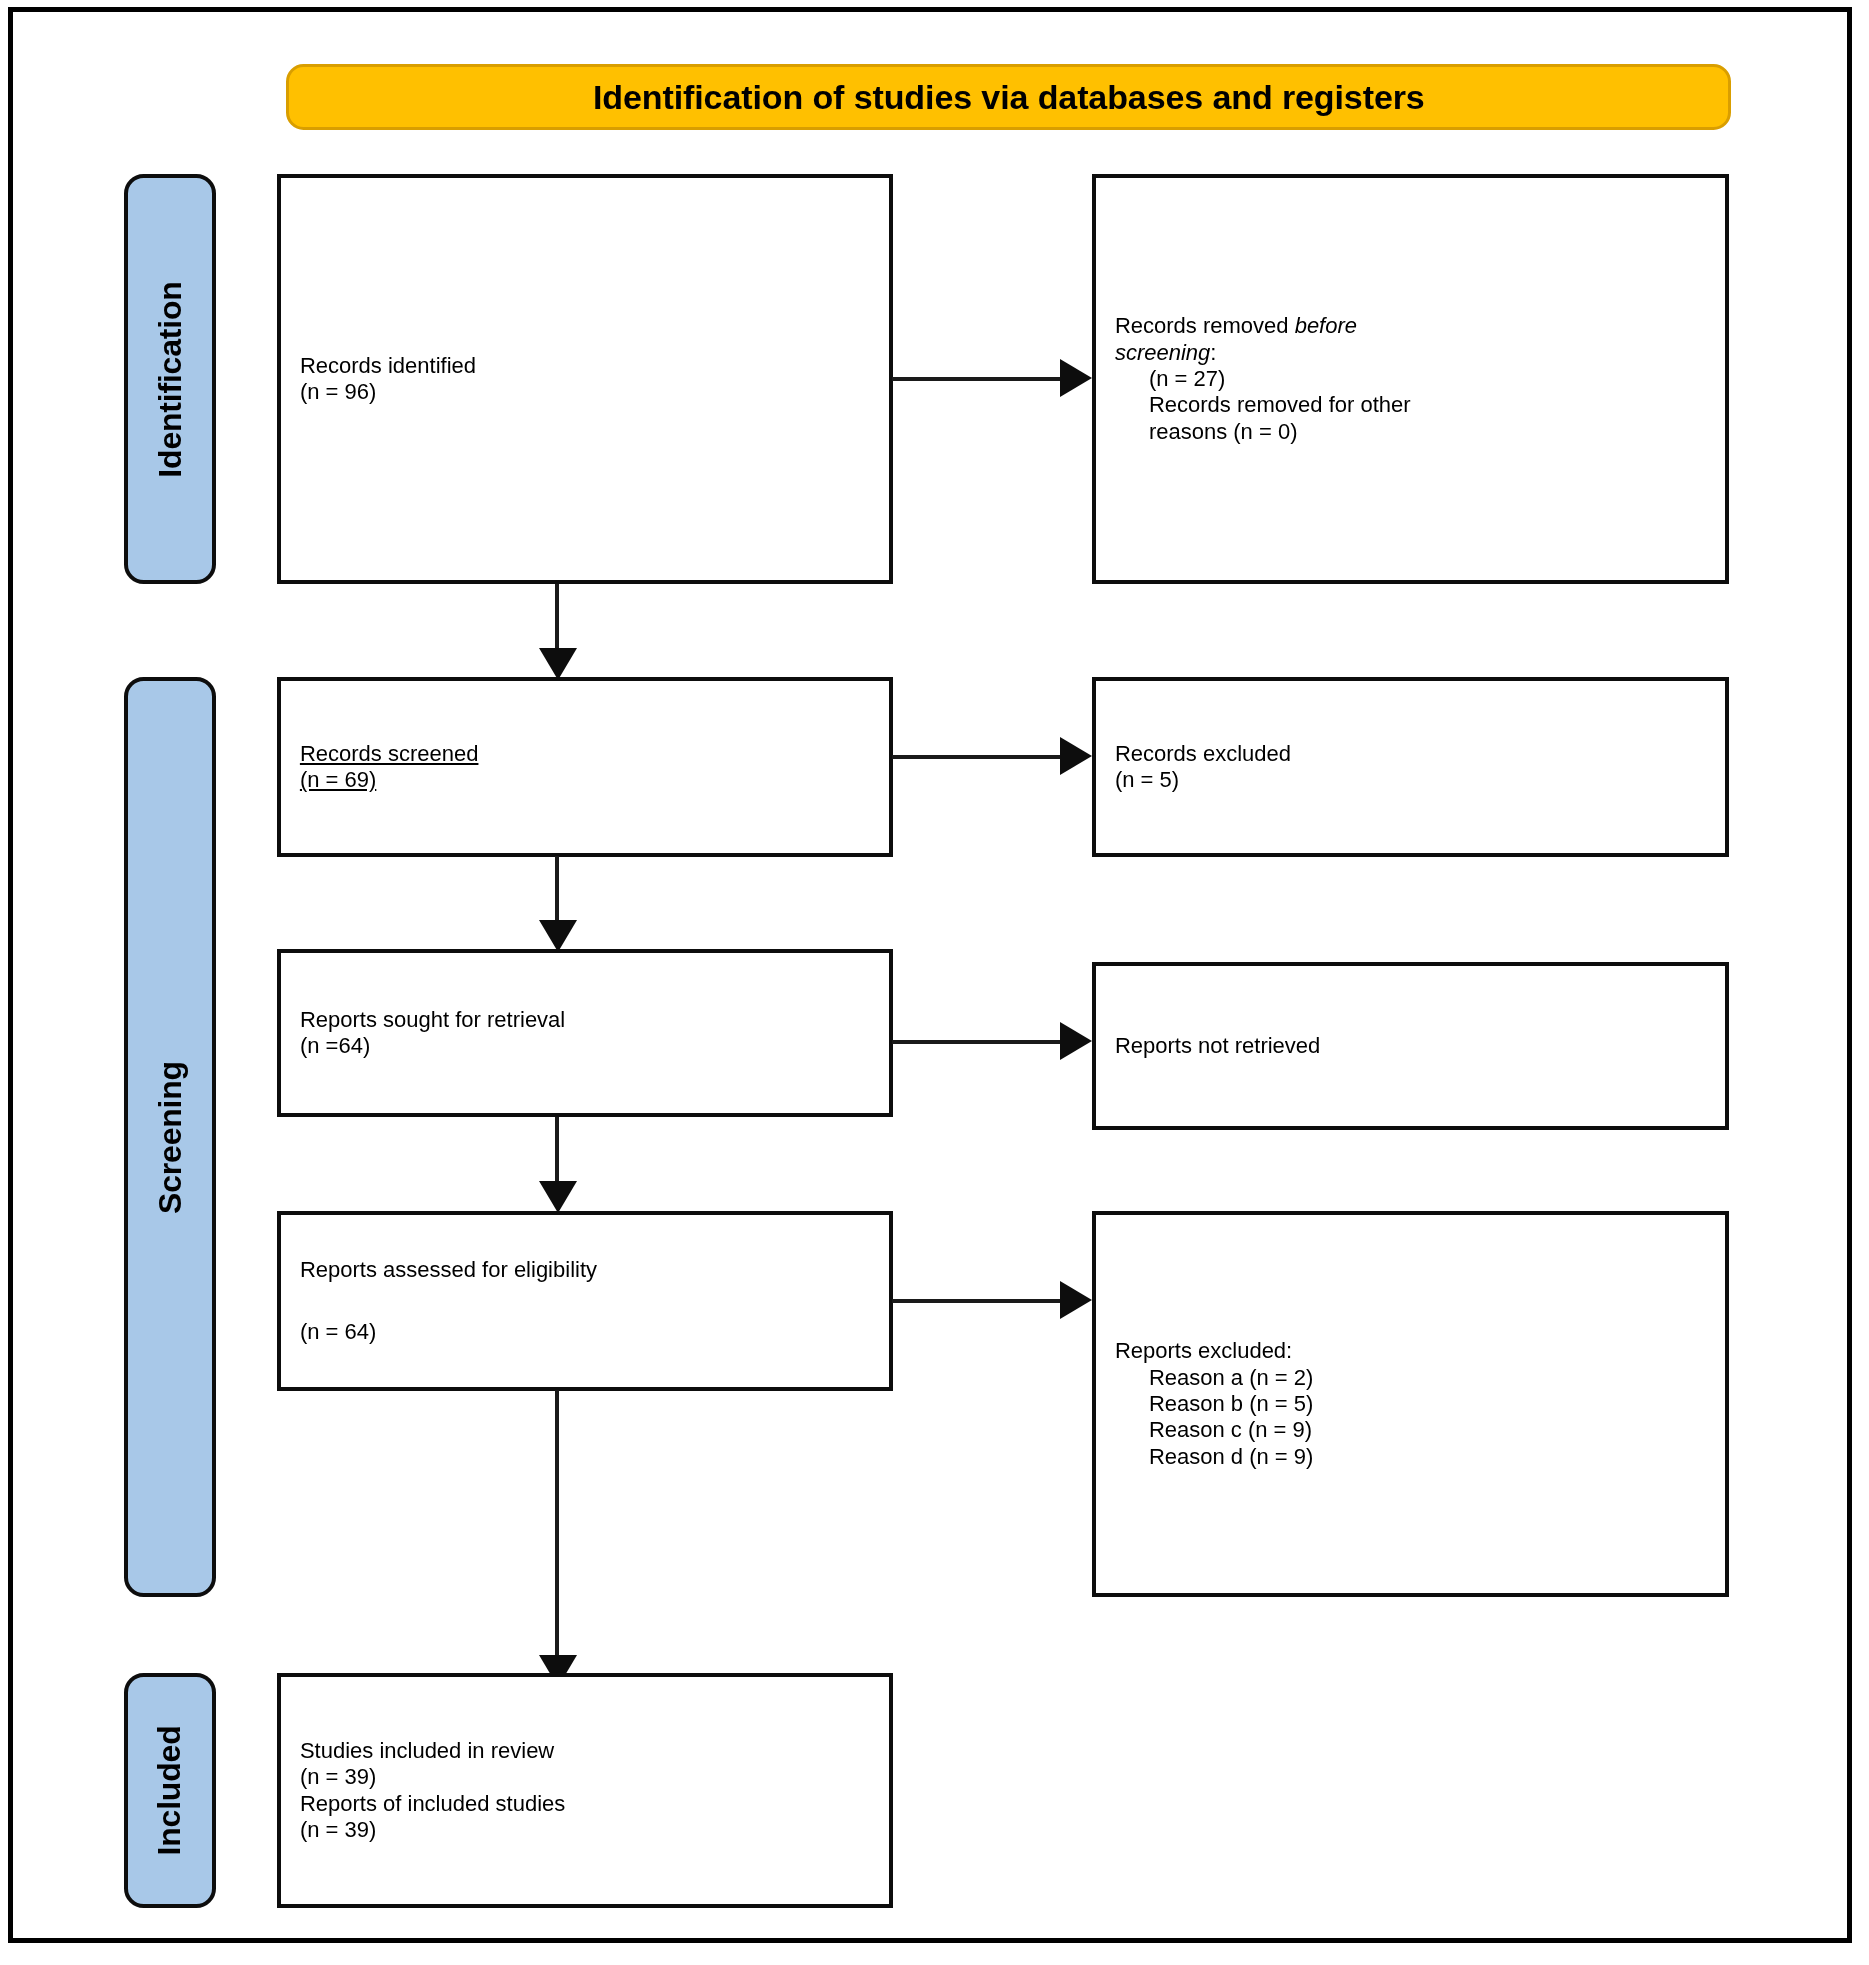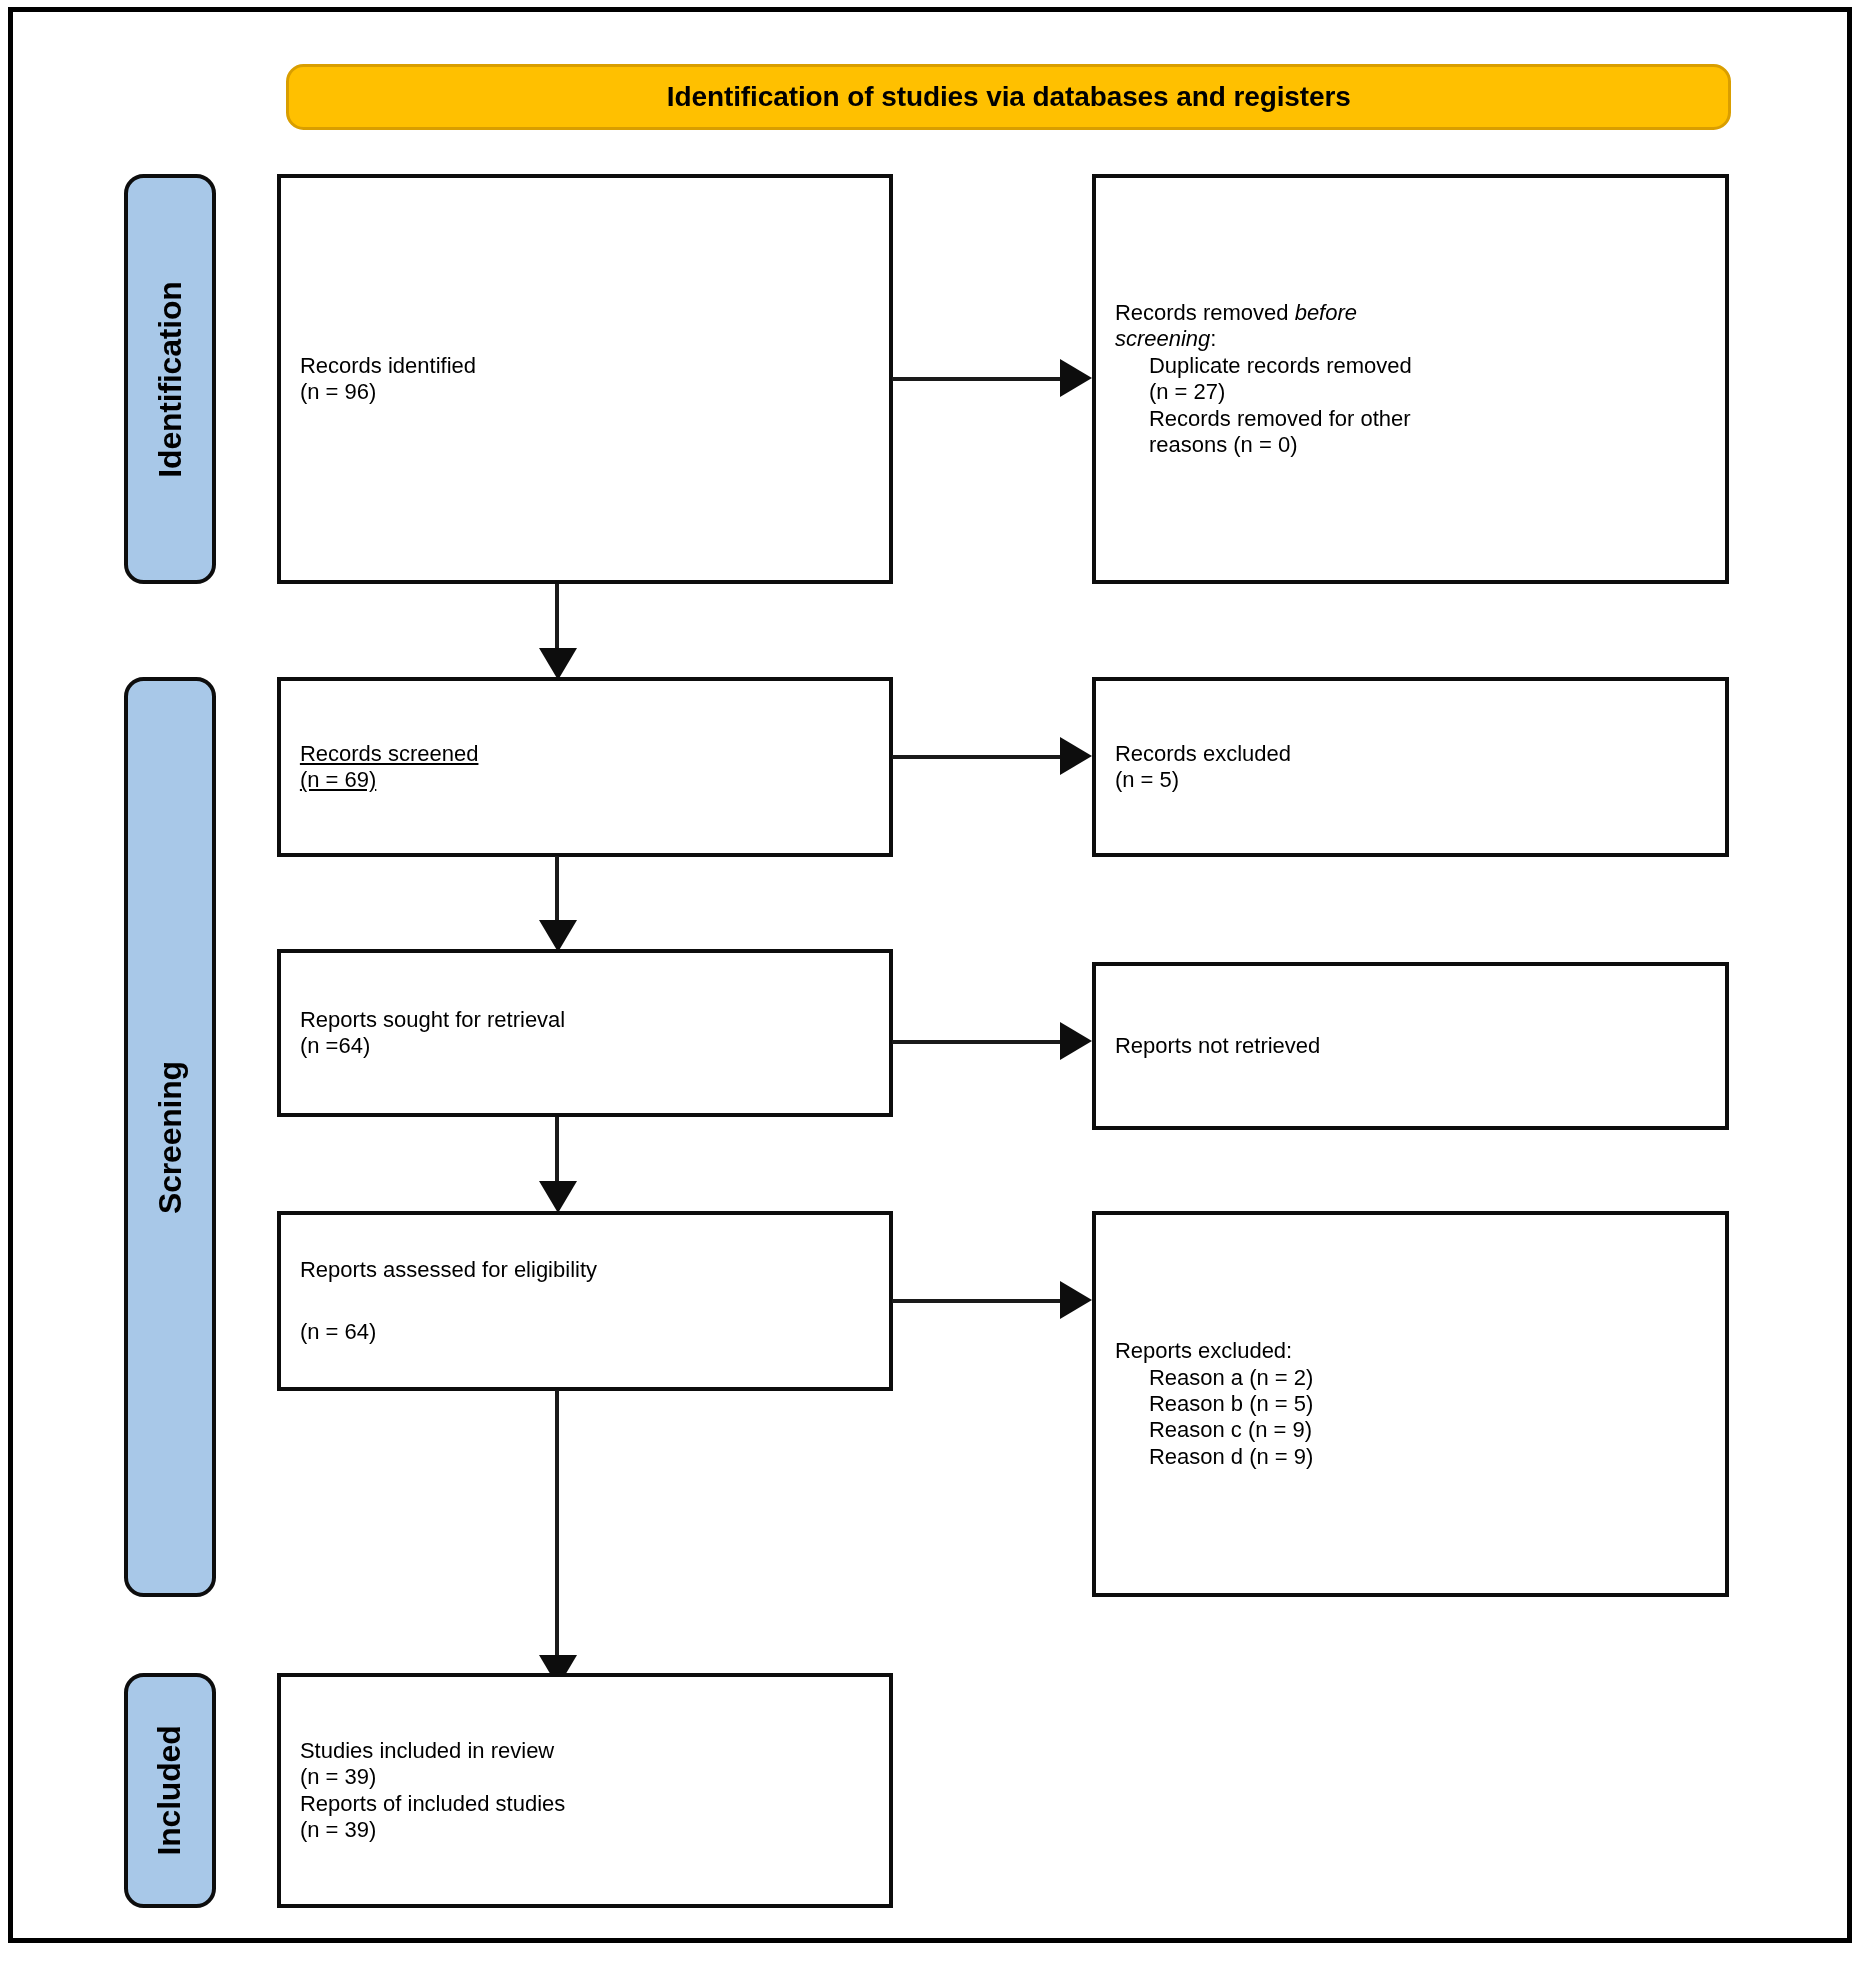--- a/index.html
+++ b/index.html
@@ -35,21 +35,21 @@
     background: #FFC000;
     border: 3.6px solid #D99E00;
     border-radius: 17.5px;
     box-sizing: border-box;
     display: flex;
     align-items: center;
     justify-content: center;
     text-align: center;
     color: #000000;
     font-weight: bold;
-    font-size: 28px;
+    font-size: 34px;
     letter-spacing: -0.1px;
   }
 
   
   .stage-band {
     position: absolute;
     background: #A8C8E8;
     border: 4.6px solid #0d0d0d;
     border-radius: 19.6px;
     box-sizing: border-box;
@@ -142,21 +142,20 @@
     </div>
 
     <div class="node" style="left:264px; top:162px; width:616px; height:410px;">
       <div class="node-line">Records identified</div>
       <div class="node-line">(n = 96)</div>
     </div>
 
     <div class="node" style="left:1079px; top:162px; width:637px; height:410px;">
       <div class="node-line"><span>Records removed </span><span class="em">before</span></div>
       <div class="node-line"><span class="em">screening</span><span>:</span></div>
-      <div class="node-line indent">Duplicate records removed</div>
       <div class="node-line indent">(n = 27)</div>
       <div class="node-line indent">Records removed for other</div>
       <div class="node-line indent">reasons (n = 0)</div>
     </div>
 
     <div class="conn-h" style="left:879px; top:365px; width:168px;"></div>
     <div class="arrow-right" style="left:1047px; top:347px;"></div>
 
     <div class="conn-v" style="left:542px; top:572px; height:72px;"></div>
     <div class="arrow-down" style="left:526px; top:636px;"></div>

